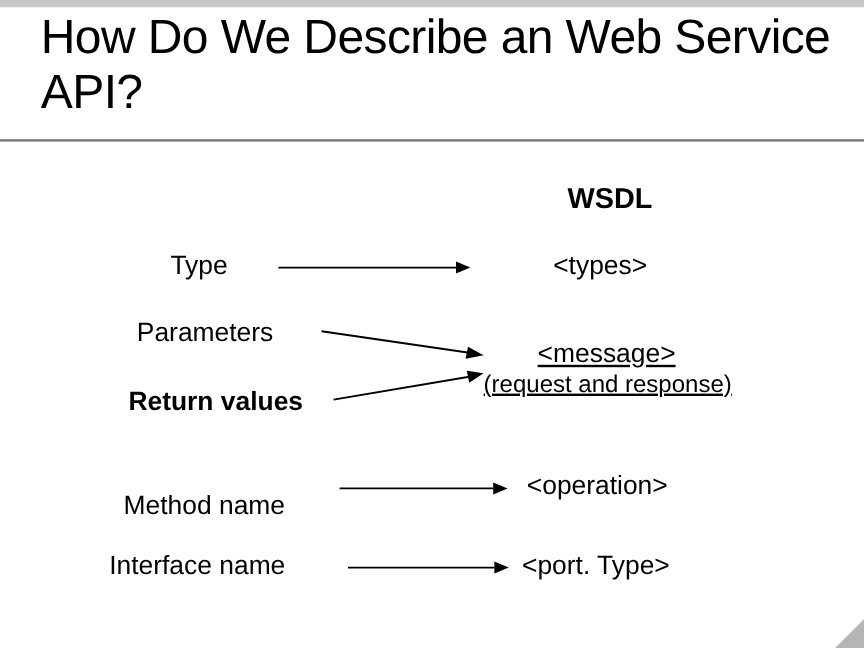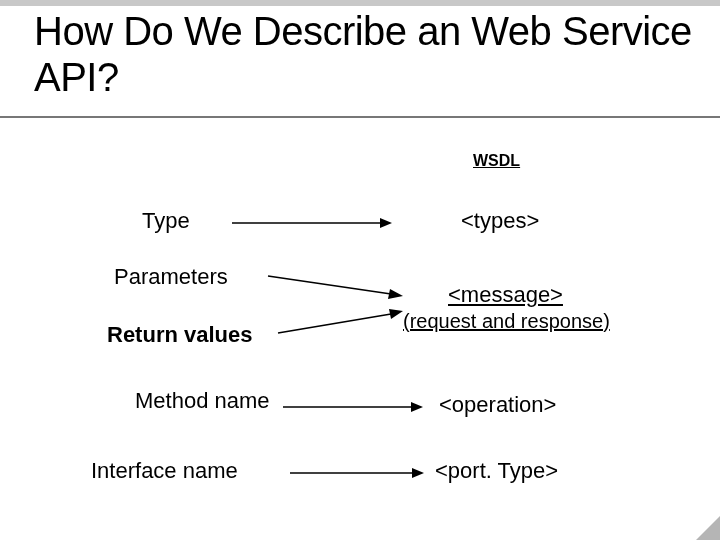--- a/index.html
+++ b/index.html
@@ -48,22 +48,21 @@
     border-left: 24px solid transparent;
     border-bottom: 24px solid #b5b5b5;
   }
   .lbl {
     position: absolute;
     font-size: 22px;
     white-space: nowrap;
   }
   .hdr {
     font-weight: bold;
-    font-size: 16px;
-    text-decoration: underline;
+    font-size: 24px;
   }
   .sub {
     font-size: 20px;
     text-decoration: underline;
   }
   svg.arrow {
     position: absolute;
     overflow: visible;
   }
 </style>
@@ -92,21 +91,21 @@
 
 <svg class="arrow" style="left:268px; top:272px;" width="135" height="28">
   <line x1="0" y1="4" x2="123" y2="22" stroke="#000" stroke-width="1.6"></line>
   <polygon points="122,17 135,24 120,27" fill="#000"></polygon>
 </svg>
 <svg class="arrow" style="left:278px; top:308px;" width="125" height="28">
   <line x1="0" y1="25" x2="113" y2="6" stroke="#000" stroke-width="1.6"></line>
   <polygon points="111,1 125,3 113,11" fill="#000"></polygon>
 </svg>
 
-<div class="lbl" style="left:103px; top:388px;margin-left:32px;">Method name</div>
+<div class="lbl" style="left:103px; top:408px;">Method name</div>
 <div class="lbl" style="left:439px; top:392px;">&lt;operation&gt;</div>
 <svg class="arrow" style="left:283px; top:402px;" width="140" height="10">
   <line x1="0" y1="5" x2="128" y2="5" stroke="#000" stroke-width="1.6"></line>
   <polygon points="128,0 140,5 128,10" fill="#000"></polygon>
 </svg>
 
 <div class="lbl" style="left:91px; top:458px;">Interface name</div>
 <div class="lbl" style="left:435px; top:458px;">&lt;port. Type&gt;</div>
 <svg class="arrow" style="left:290px; top:468px;" width="134" height="10">
   <line x1="0" y1="5" x2="122" y2="5" stroke="#000" stroke-width="1.6"></line>

